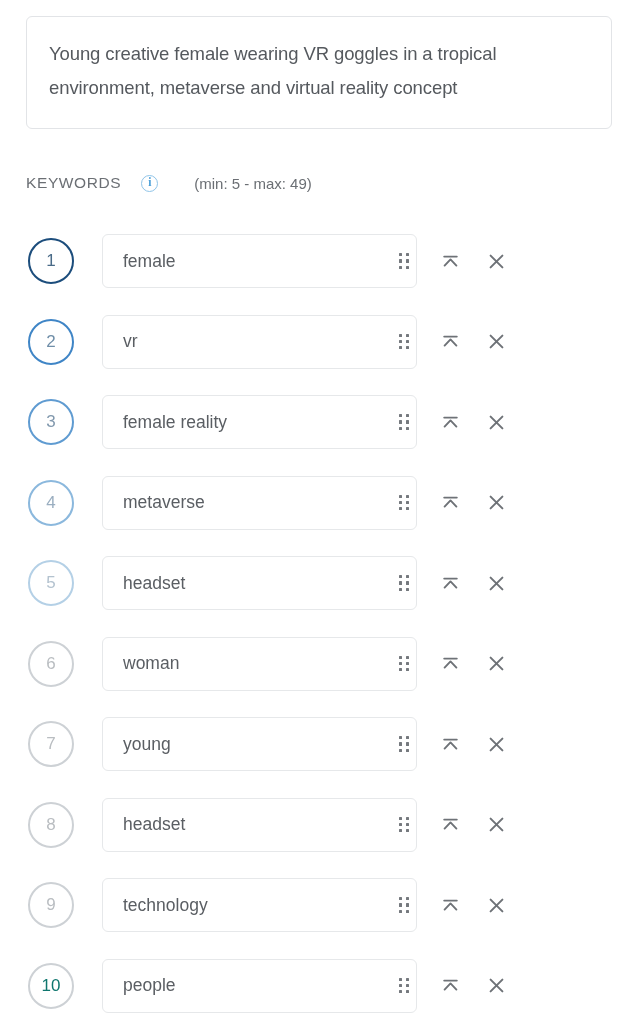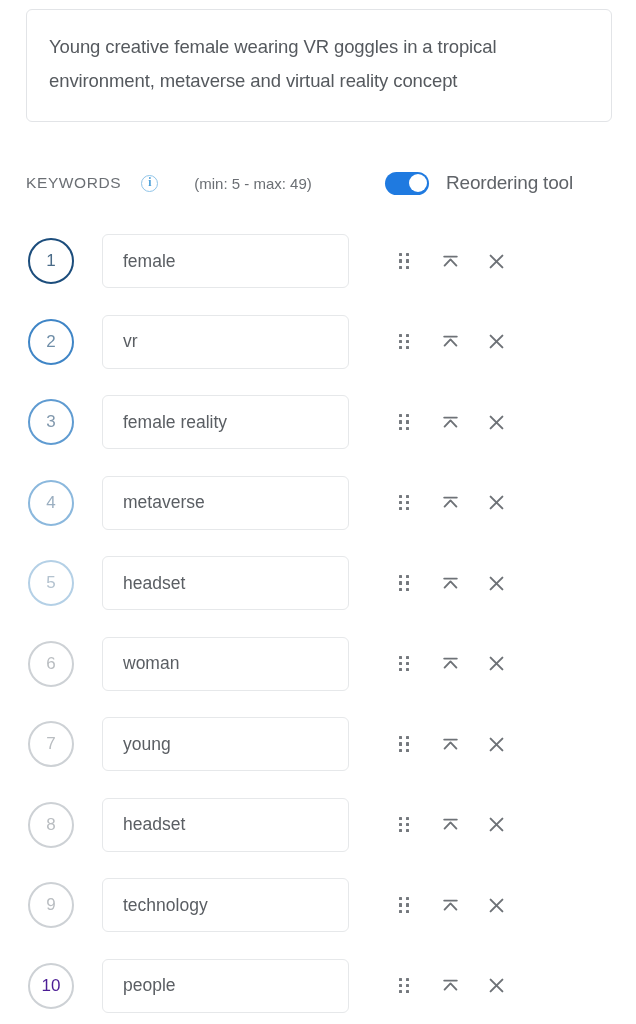--- a/index.html
+++ b/index.html
@@ -17,21 +17,21 @@
     position: relative;
     width: 636px;
     height: 1024px;
     background: #ffffff;
   }
 
   
   .title-box {
     position: absolute;
     left: 26px;
-    top: 9px;
+    top: 16px;
     width: 586px;
     height: 113px;
     background: #ffffff;
     border: 1px solid #e2e4e7;
     border-radius: 6px;
     padding: 20px 22px 0 22px;
   }
   .title-text {
     font-size: 18.5px;
     line-height: 34px;
@@ -148,21 +148,21 @@
     justify-content: center;
     font-size: 17px;
     color: #8b9096;
     background: #ffffff;
     font-family: "Liberation Sans", sans-serif;
   }
   .kw-input {
     position: absolute;
     left: 102px;
     top: 5px;
-    width: 247px;
+    width: 315px;
     height: 54px;
     border: 1px solid #e6e8ea;
     border-radius: 6px;
     background: #ffffff;
     display: flex;
     align-items: center;
     padding: 0 20px;
     font-size: 17.5px;
     color: #5a5e63;
     font-family: "Liberation Sans", sans-serif;
@@ -214,26 +214,20 @@
     <div class="title-text" title="Title">Young creative female wearing VR goggles in a tropical environment, metaverse and virtual reality concept</div>
   </div>
 
   <div class="kw-header">
     <div class="kw-label-group">
       <span class="kw-label">KEYWORDS</span>
       <span class="info-icon">i</span>
       <span class="kw-range">(min: 5 - max: 49)</span>
     </div>
 
-    <div class="reorder-group">
-      <div class="toggle">
-        <span class="knob"></span>
-      </div>
-      <span class="reorder-label">Reordering tool</span>
-    </div>
   </div>
 
   <div class="kw-list" id="kw-list">
   <div class="kw-row">
     <div class="num-circle" style="border-color: rgb(28, 77, 124);">
       <span style="color: rgb(74, 107, 136);">1</span>
     </div>
     <div class="kw-input">
       <span>female</span>
     </div>
@@ -513,21 +507,21 @@
       <span class="act">
         <svg class="ico" width="17" height="17" viewBox="0 0 17 17" aria-hidden="true">
           <path d="M2.6 2.6 L14.4 14.4 M14.4 2.6 L2.6 14.4" stroke="#6e7277" stroke-width="2" stroke-linecap="round" fill="none"></path>
         </svg>
       </span>
     </div>
   </div>
 
   <div class="kw-row">
     <div class="num-circle" style="border-color: rgb(205, 209, 213);">
-      <span style="color: #4c1d95;">10</span>
+      <span style="color: #0f766e;">10</span>
     </div>
     <div class="kw-input">
       <span>people</span>
     </div>
     <div class="row-actions">
       <span class="act">
         <span class="drag-dots">
               <i></i>
               <i></i>
               <i></i>

